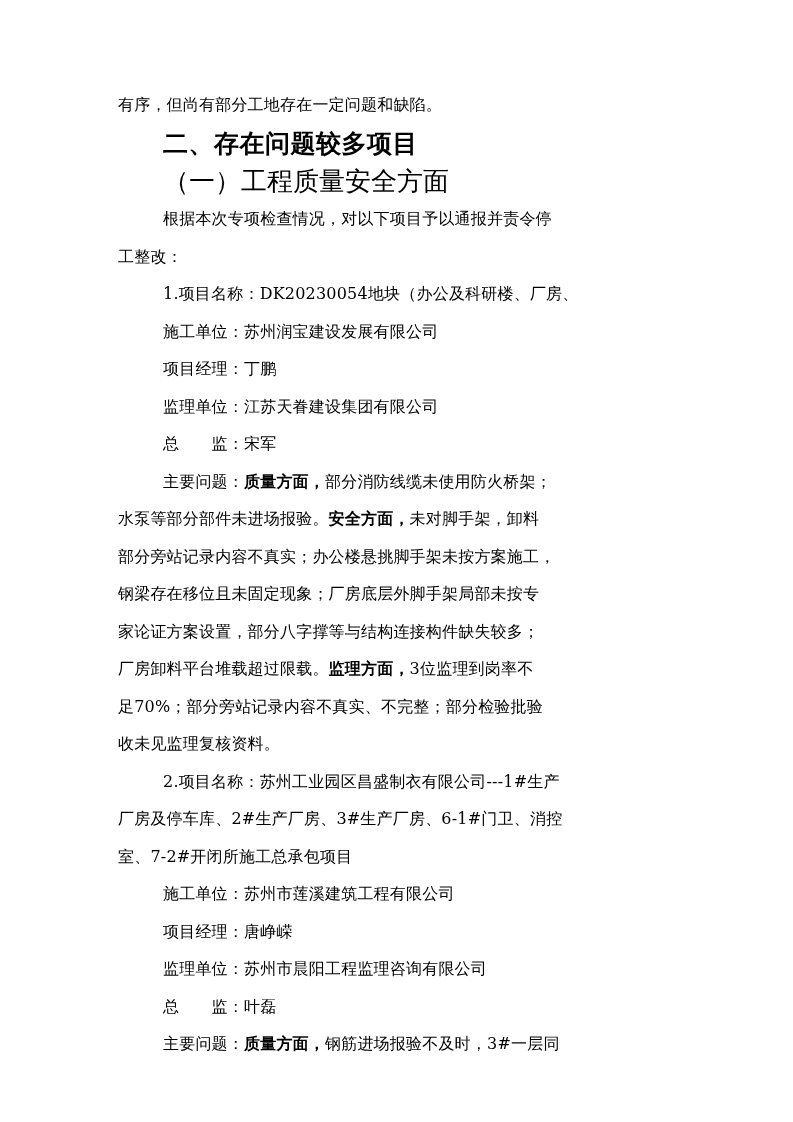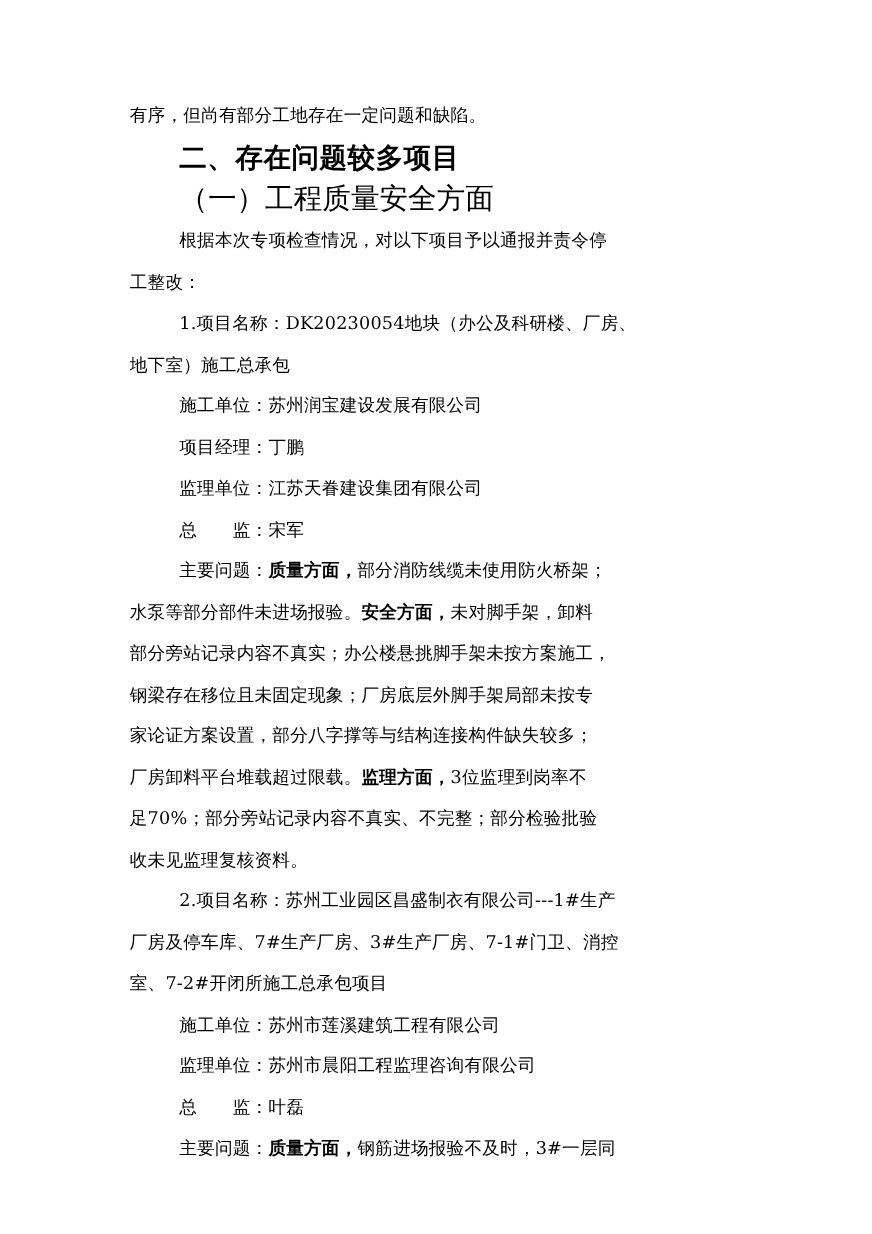--- a/index.html
+++ b/index.html
@@ -61,34 +61,34 @@
 <body>
 
 <div class="page">
   <div class="content" id="doc-body">
       <div class="line">有序，但尚有部分工地存在一定问题和缺陷。</div>
       <div class="heading">二、存在问题较多项目</div>
       <div class="sub">（一）工程质量安全方面</div>
       <div class="line indent2">根据本次专项检查情况，对以下项目予以通报并责令停</div>
       <div class="line">工整改：</div>
       <div class="line indent2">1.项目名称：DK20230054地块（办公及科研楼、厂房、</div>
-      <div class="line">地下室）施工总承包</div>
       <div class="line indent2">施工单位：苏州润宝建设发展有限公司</div>
       <div class="line indent2">项目经理：丁鹏</div>
       <div class="line indent2">监理单位：江苏天眷建设集团有限公司</div>
       <div class="line indent2">总　　监：宋军</div>
       <div class="line indent2"><span>主要问题：</span><span class="bold">质量方面，</span><span>部分消防线缆未使用防火桥架；</span></div>
       <div class="line"><span>水泵等部分部件未进场报验。</span><span class="bold">安全方面，</span><span>未对脚手架，卸料</span></div>
       <div class="line">部分旁站记录内容不真实；办公楼悬挑脚手架未按方案施工，</div>
       <div class="line">钢梁存在移位且未固定现象；厂房底层外脚手架局部未按专</div>
       <div class="line">家论证方案设置，部分八字撑等与结构连接构件缺失较多；</div>
       <div class="line"><span>厂房卸料平台堆载超过限载。</span><span class="bold">监理方面，</span><span>3位监理到岗率不</span></div>
       <div class="line">足70%；部分旁站记录内容不真实、不完整；部分检验批验</div>
       <div class="line">收未见监理复核资料。</div>
       <div class="line indent2">2.项目名称：苏州工业园区昌盛制衣有限公司---1#生产</div>
-      <div class="line">厂房及停车库、7#生产厂房、3#生产厂房、7-1#门卫、消控</div>
+      <div class="line">厂房及停车库、2#生产厂房、3#生产厂房、6-1#门卫、消控</div>
       <div class="line">室、7-2#开闭所施工总承包项目</div>
       <div class="line indent2">施工单位：苏州市莲溪建筑工程有限公司</div>
+      <div class="line indent2">项目经理：唐峥嵘</div>
       <div class="line indent2">监理单位：苏州市晨阳工程监理咨询有限公司</div>
       <div class="line indent2">总　　监：叶磊</div>
       <div class="line indent2"><span>主要问题：</span><span class="bold">质量方面，</span><span>钢筋进场报验不及时，3#一层同</span></div>
     </div>
 </div>
 
 </body></html>

